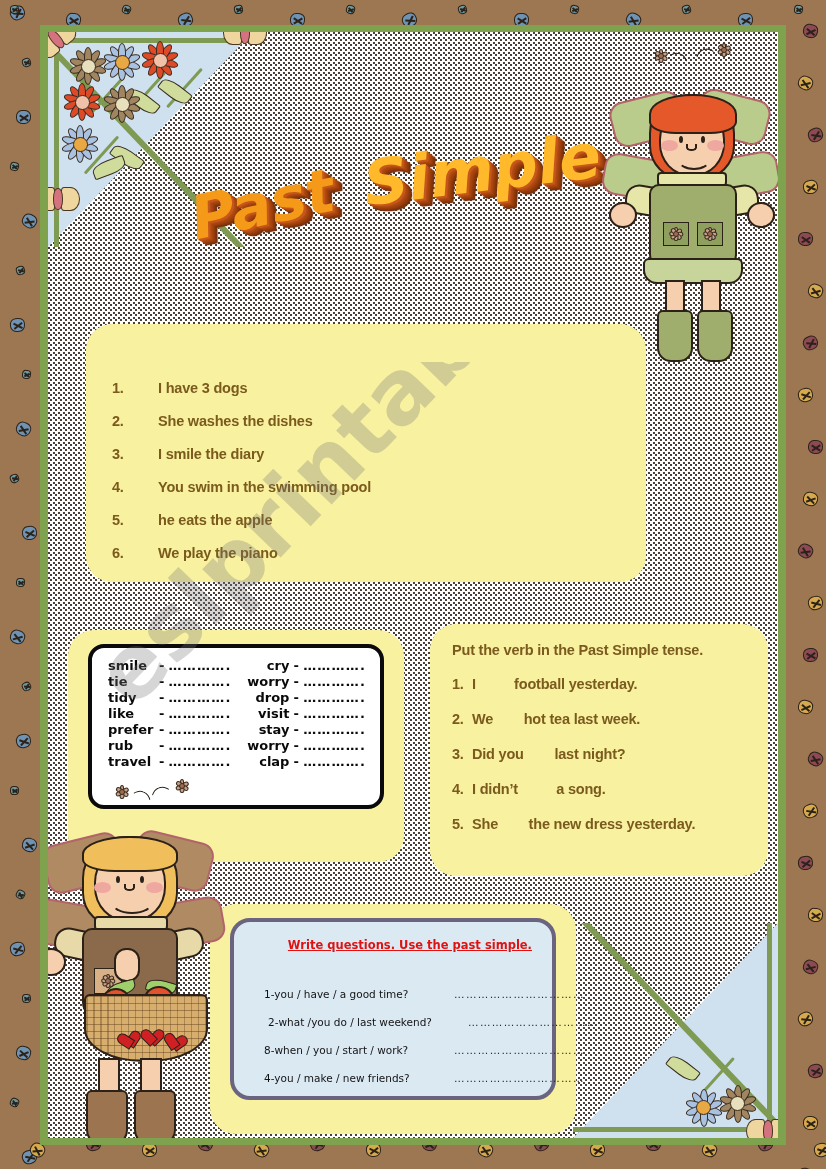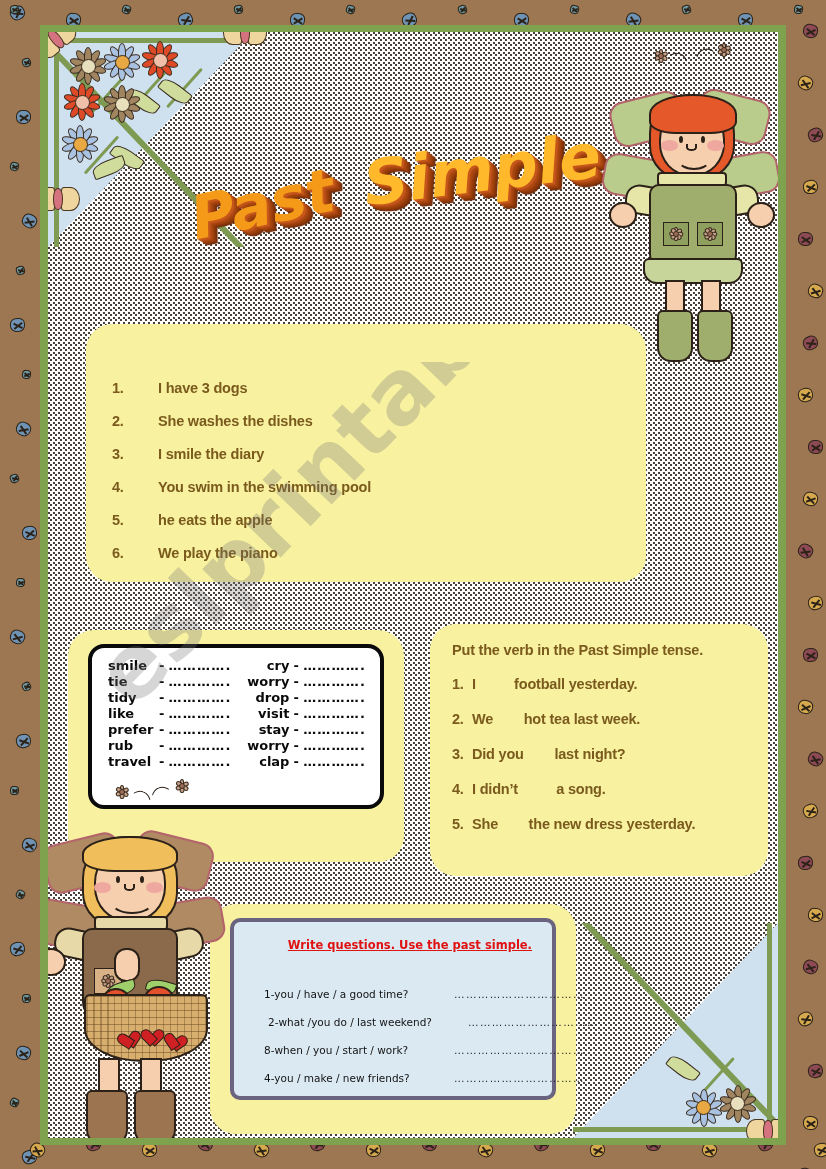--- a/index.html
+++ b/index.html
@@ -406,21 +406,21 @@
   }
   #verb-box td { padding: 0.5px 0; white-space: nowrap; }
   #verb-box td.v { padding-right: 4px; }
   #verb-box td.dots { letter-spacing: 1.2px; padding-right: 12px; }
 
   
   #blue-box {
     position: absolute;
     background: #dbe9f3;
     border: 4px solid #6b6480;
-    border-radius: 10px;
+    border-radius: 20px;
     box-sizing: border-box;
   }
   #blue-heading {
     position: absolute;
     right: 20px;
     top: 16px;
     color: #e01111;
     font-size: 11.5px;
     font-weight: bold;
     text-decoration: underline;

